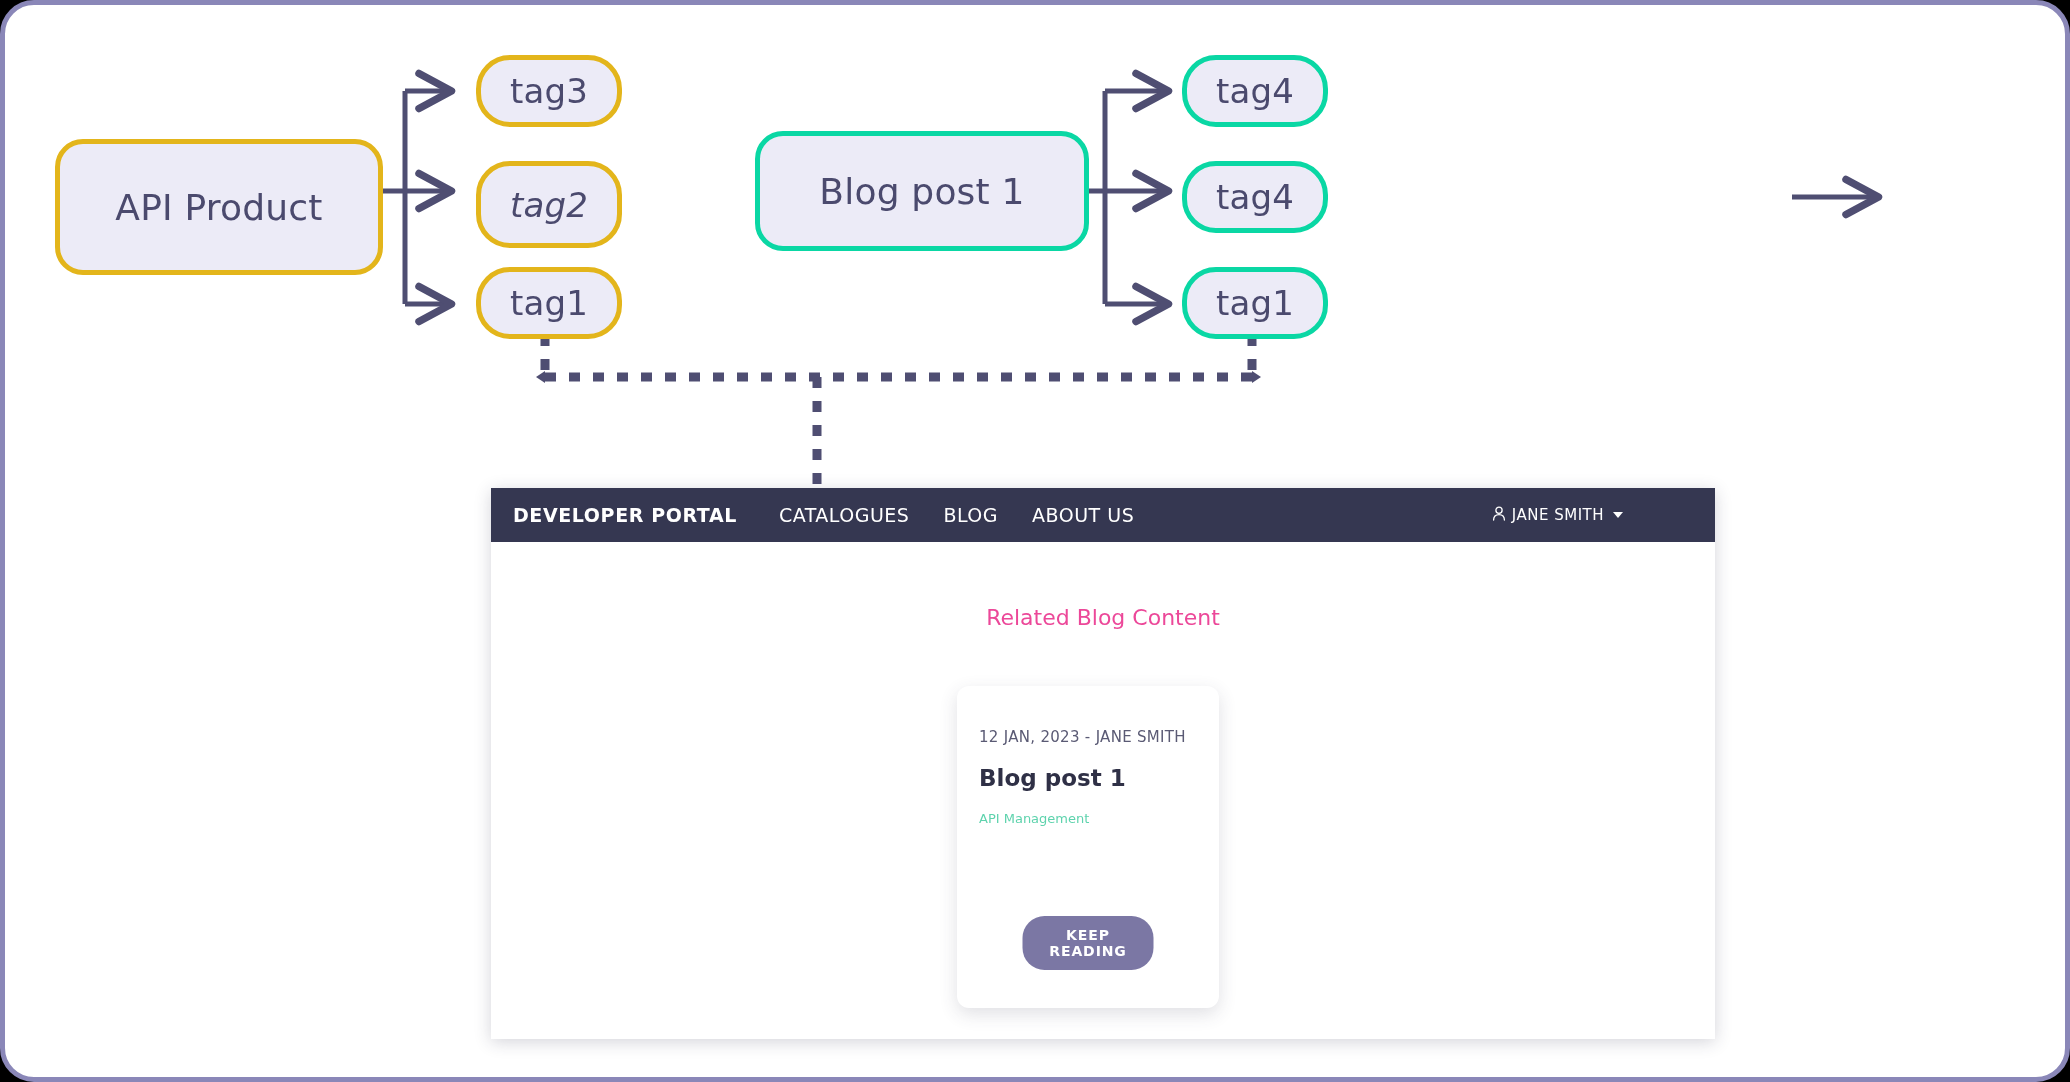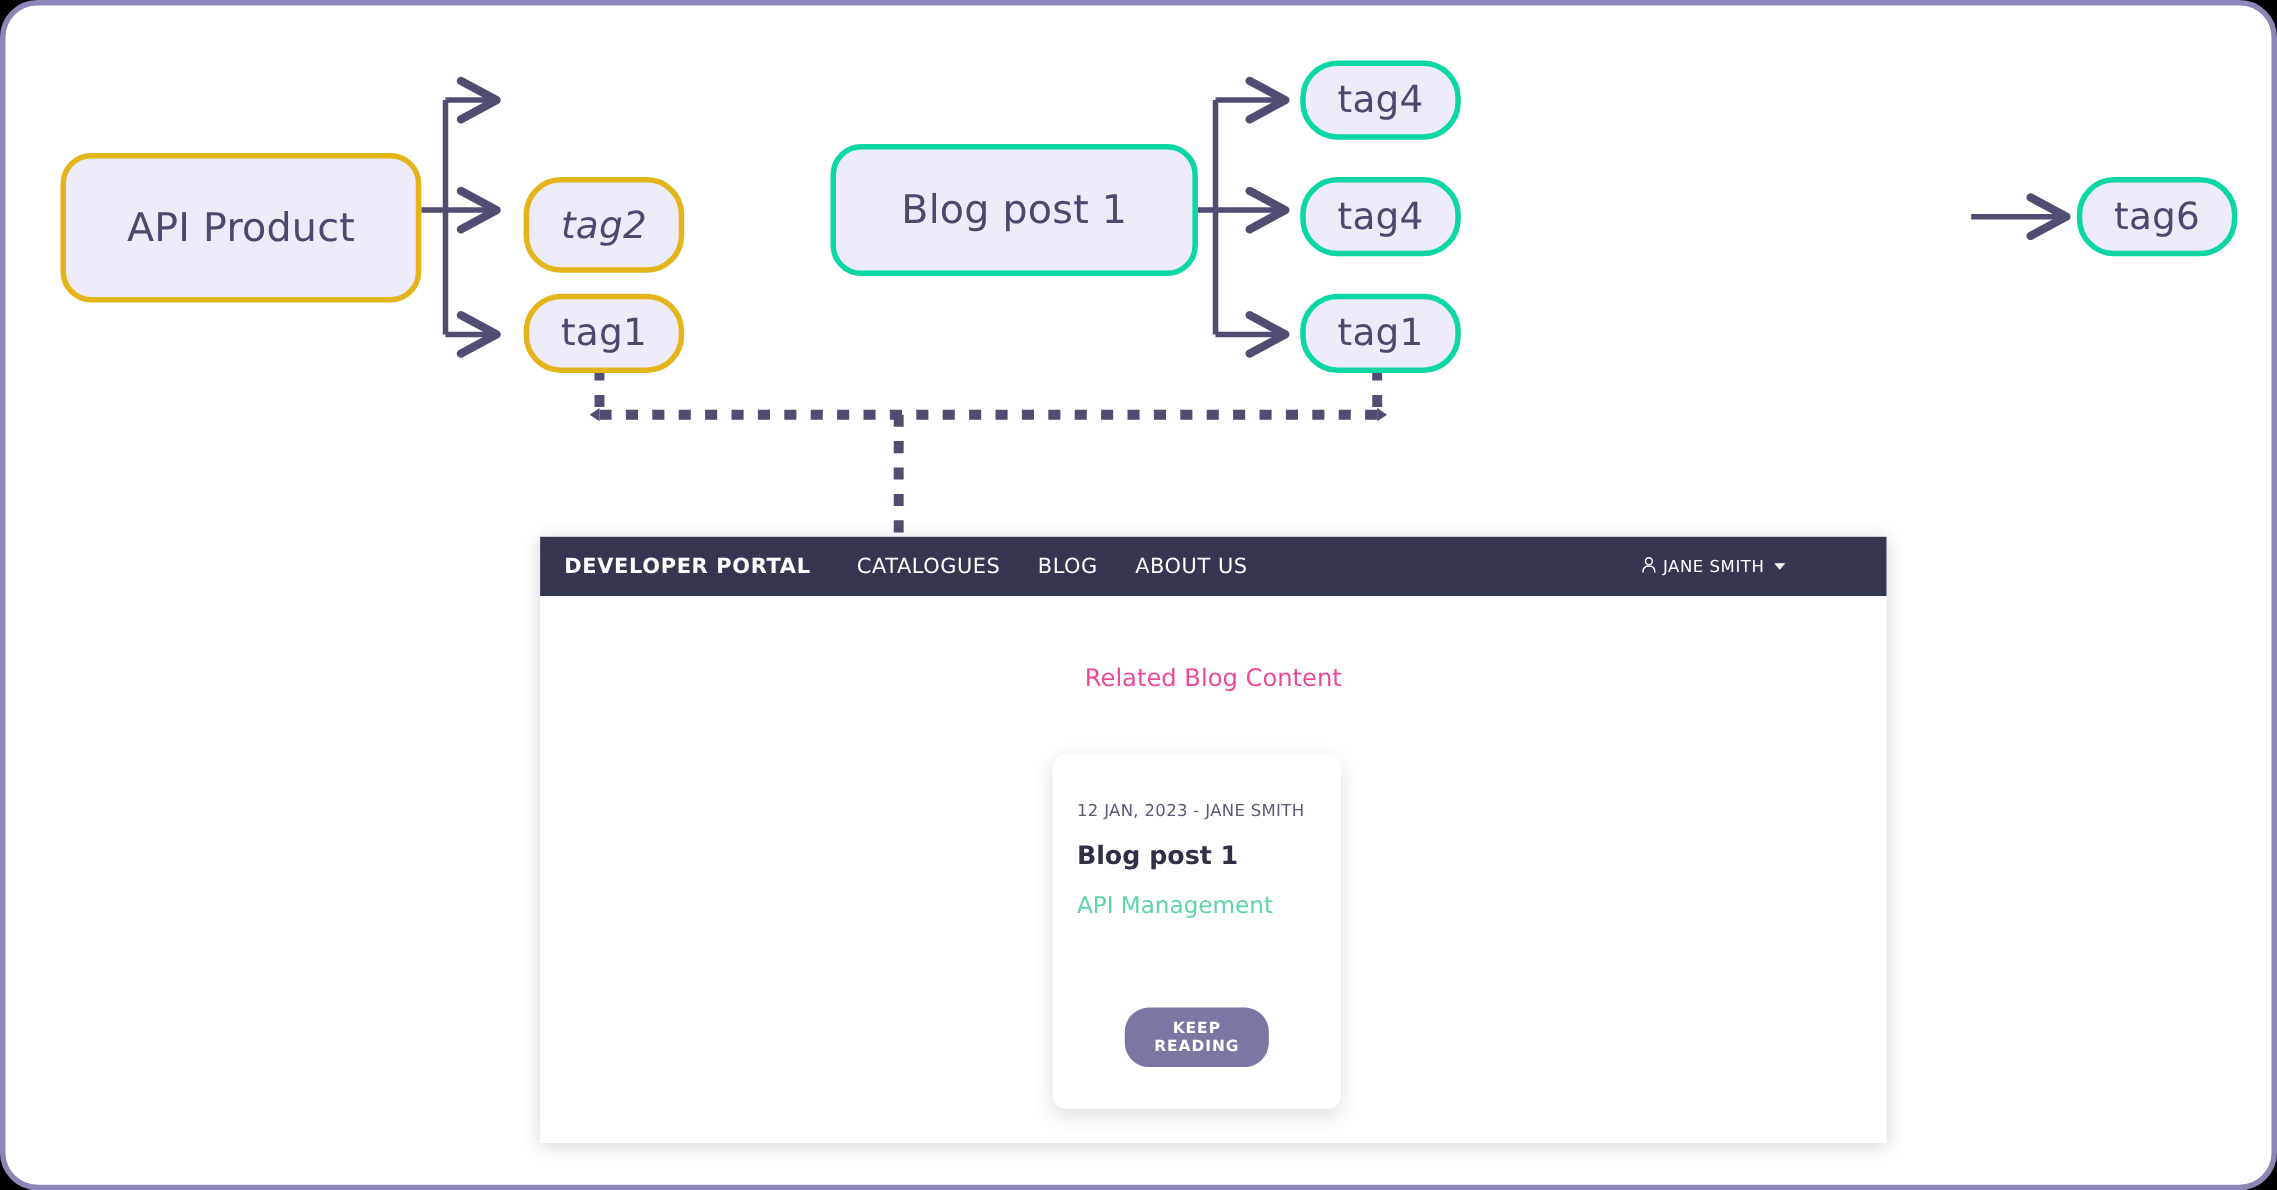--- a/index.html
+++ b/index.html
@@ -71,21 +71,21 @@
   }
 
   #card{
     position:absolute; left:466px; top:144px; width:262px; height:322px;
     background:#fff; border-radius:12px;
     box-shadow:0 6px 18px rgba(60,60,90,.16);
     box-sizing:border-box; padding:42px 22px 0 22px;
   }
   #card-date{color:#5a5a74;font-size:15px;letter-spacing:.3px;}
   #card-title{color:#2f3046;font-size:23px;font-weight:bold;margin-top:19px;}
-  #card-tag{color:#5ed3ad;font-size:21px;margin-top:20px;}
+  #card-tag{color:#5ed3ad;font-size:13px;margin-top:20px;}
   #keep{
     position:absolute; left:50%; transform:translateX(-50%); bottom:38px;
     background:#7b77a4; color:#fff; border:none; border-radius:22px;
     padding:11px 26px; font-size:14px; font-weight:bold; letter-spacing:.9px;
     font-family:inherit; cursor:pointer;
   }
 </style>
 </head>
 <body>
 
@@ -126,30 +126,30 @@
     <g fill="#4F4E72">
       <path d="M540,366 l-9,6 l9,6 z"></path>
       <path d="M1247,366 l9,6 l-9,6 z"></path>
     </g>
 
     <path d="M908,752 L936,781 L908,810" fill="none" stroke="#565478" stroke-width="15" stroke-linecap="round" stroke-linejoin="round"></path>
   </svg>
 
   <div class="node big y" style="left:50px;top:134px;width:328px;height:136px;">API Product</div>
 
+  <div class="node pill y" style="left:471px;top:50px;width:146px;height:72px;">tag3</div>
   <div class="node pill y" style="left:471px;top:156px;width:146px;height:87px;font-style:italic;">tag2</div>
   <div class="node pill y" style="left:471px;top:262px;width:146px;height:72px;">tag1</div>
 
   <div class="node big t" style="left:750px;top:126px;width:334px;height:120px;">Blog post 1</div>
 
   <div class="node pill t" style="left:1177px;top:50px;width:146px;height:72px;">tag4</div>
   <div class="node pill t" style="left:1177px;top:156px;width:146px;height:72px;">tag4</div>
   <div class="node pill t" style="left:1177px;top:262px;width:146px;height:72px;">tag1</div>
 
-  <div class="node pill t" style="left:1883px;top:156px;width:146px;height:72px;">tag6</div>
 
   <div id="portal">
 
     <div id="portal-header">
       <div id="brand">DEVELOPER PORTAL</div>
 
       <div class="navlink">CATALOGUES</div>
       <div class="navlink">BLOG</div>
       <div class="navlink">ABOUT US</div>
 

